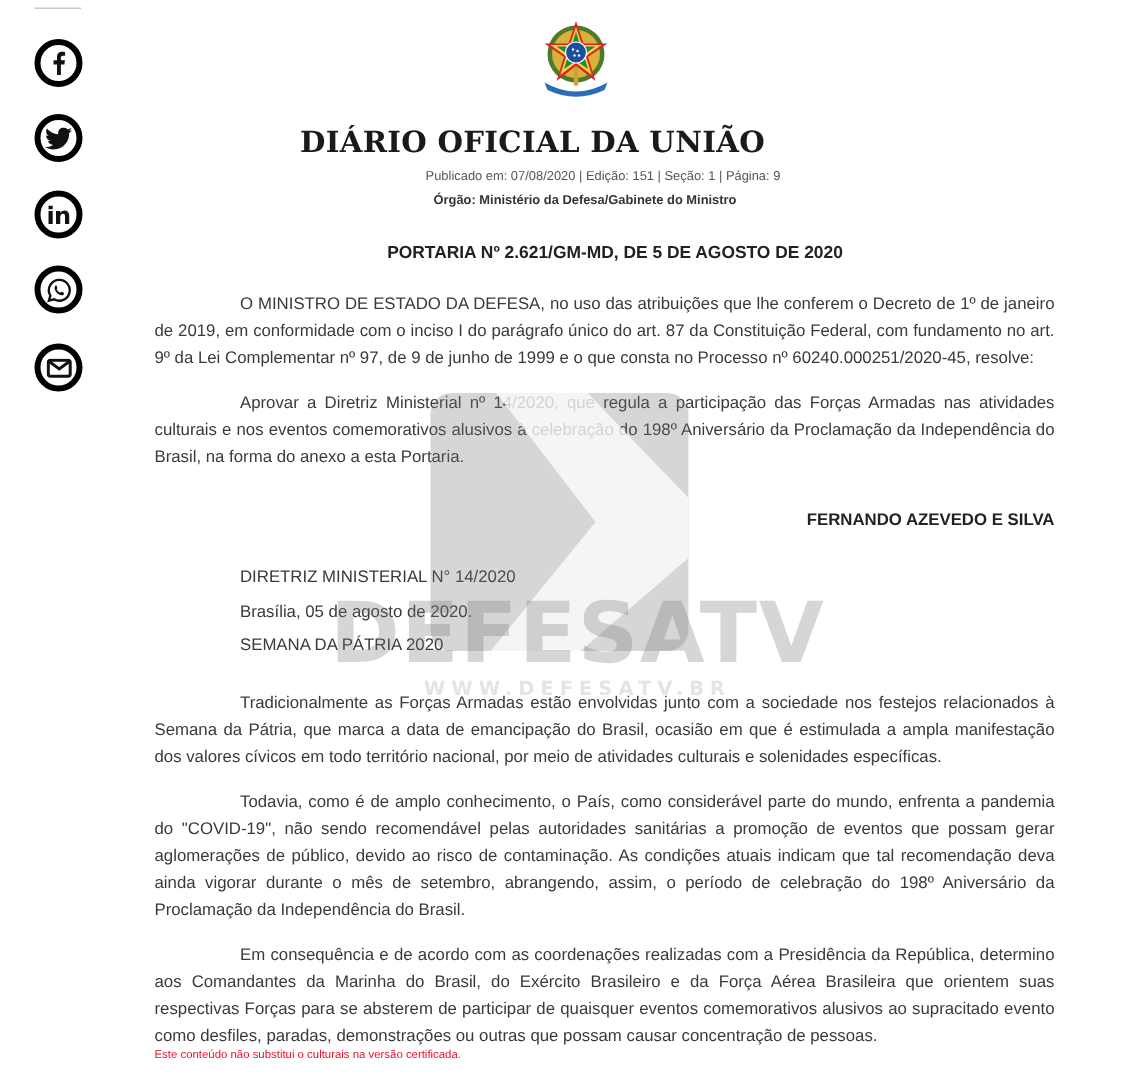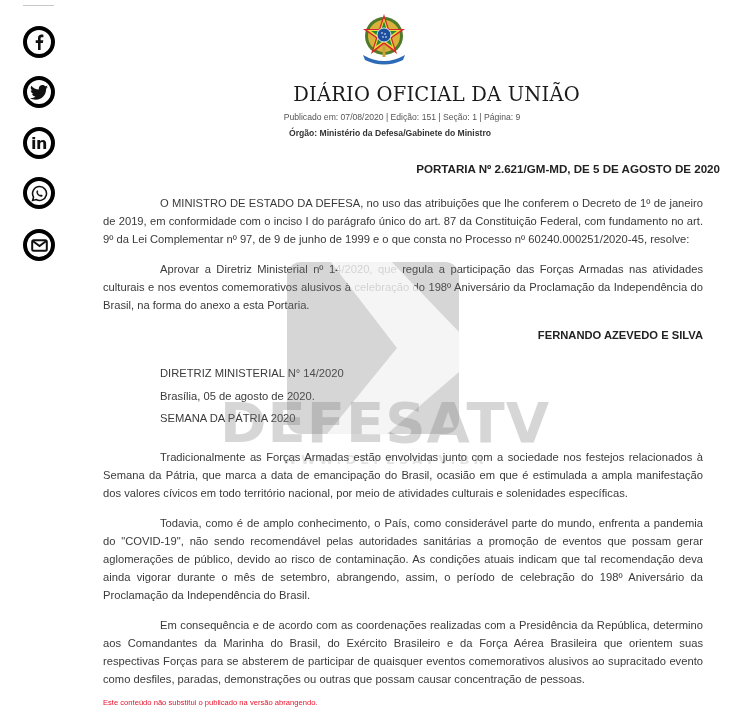--- a/index.html
+++ b/index.html
@@ -8,25 +8,25 @@
 
     
     .social { position: absolute; left: 0; top: 0; width: 80px; }
     .social-divider { position: absolute; left: 23px; top: 5px; width: 31px; height: 1px; background: #c8c8c8; }
     .social-btn { position: absolute; left: 23px; width: 32px; height: 32px; border: 4px solid #000000; border-radius: 50%; display: flex; align-items: center; justify-content: center; background: #fff; cursor: pointer; }
     .social-btn svg { display: block; }
 
     
     .header { position: absolute; left: 200px; top: 0; width: 380px; text-align: center; }
     .emblem { position: absolute; left: 153px; top: 9px; width: 62px; height: 62px; }
-    .dou-title { position: absolute; left: 0; top: 83px; width: 380px; text-align: right; font-family: "DejaVu Serif", "Liberation Serif", serif; font-weight: normal; font-size: 19.5px; color: #1a1a1a; letter-spacing: 0.2px; }
+    .dou-title { position: absolute; left: 0; top: 83px; width: 380px; text-align: left; font-family: "DejaVu Serif", "Liberation Serif", serif; font-weight: bold; font-size: 19.5px; color: #1a1a1a; letter-spacing: 0.2px; }
     .pub-info { position: absolute; left: 12px; top: 112px; width: 380px; text-align: center; font-size: 8.6px; color: #555; }
     .orgao { position: absolute; left: 0; top: 128px; width: 380px; text-align: center; font-size: 8.6px; color: #333; font-weight: bold; }
 
-    .portaria-title { position: absolute; left: 100px; top: 162px; width: 620px; text-align: right; font-size: 11.6px; font-weight: bold; color: #222; }
+    .portaria-title { position: absolute; left: 100px; top: 162px; width: 620px; text-align: center; font-size: 11.6px; font-weight: bold; color: #222; }
 
     
     .doc { position: absolute; left: 103px; top: 194px; width: 600px; font-size: 11.2px; line-height: 18.2px; color: #3a3a3a; }
     .doc p { text-align: justify; text-indent: 57px; margin-bottom: 11px; }
     .doc .signature { text-align: right; text-indent: 0; font-weight: bold; color: #222; margin-bottom: 20px; }
     .doc .plain { text-indent: 0; padding-left: 57px; margin-bottom: 4px; text-align: left; }
     .disclaimer { position: absolute; left: 103px; top: 698px; font-size: 7.6px; color: #e8102a; }
 
     
     .watermark { position: absolute; left: 0; top: 0; width: 750px; height: 719px; pointer-events: none; }
@@ -100,31 +100,31 @@
   </div>
   <div class="dou-title">DIÁRIO OFICIAL DA UNIÃO</div>
   <div class="pub-info">Publicado em: 07/08/2020 | Edição: 151 | Seção: 1 | Página: 9</div>
   <div class="orgao">Órgão: Ministério da Defesa/Gabinete do Ministro</div>
 </div>
 
 <div class="portaria-title">PORTARIA Nº 2.621/GM-MD, DE 5 DE AGOSTO DE 2020</div>
 
 <div class="doc">
   <p>O MINISTRO DE ESTADO DA DEFESA, no uso das atribuições que lhe conferem o Decreto de 1º de janeiro de 2019, em conformidade com o inciso I do parágrafo único do art. 87 da Constituição Federal, com fundamento no art. 9º da Lei Complementar nº 97, de 9 de junho de 1999 e o que consta no Processo nº 60240.000251/2020-45, resolve:</p>
-  <p style="margin-bottom:12px;">Aprovar a Diretriz Ministerial nº 14/2020, que regula a participação das Forças Armadas nas atividades culturais e nos eventos comemorativos alusivos à celebração do 198º Aniversário da Proclamação da Independência do Brasil, na forma do anexo a esta Portaria.</p>
+  <p style="margin-bottom:24px;">Aprovar a Diretriz Ministerial nº 14/2020, que regula a participação das Forças Armadas nas atividades culturais e nos eventos comemorativos alusivos à celebração do 198º Aniversário da Proclamação da Independência do Brasil, na forma do anexo a esta Portaria.</p>
   <p class="signature">FERNANDO AZEVEDO E SILVA</p>
   <p class="plain">DIRETRIZ MINISTERIAL N° 14/2020</p>
   <p class="plain">Brasília, 05 de agosto de 2020.</p>
   <p class="plain" style="margin-bottom:21px;">SEMANA DA PÁTRIA 2020</p>
   <p>Tradicionalmente as Forças Armadas estão envolvidas junto com a sociedade nos festejos relacionados à Semana da Pátria, que marca a data de emancipação do Brasil, ocasião em que é estimulada a ampla manifestação dos valores cívicos em todo território nacional, por meio de atividades culturais e solenidades específicas.</p>
   <p>Todavia, como é de amplo conhecimento, o País, como considerável parte do mundo, enfrenta a pandemia do "COVID-19", não sendo recomendável pelas autoridades sanitárias a promoção de eventos que possam gerar aglomerações de público, devido ao risco de contaminação. As condições atuais indicam que tal recomendação deva ainda vigorar durante o mês de setembro, abrangendo, assim, o período de celebração do 198º Aniversário da Proclamação da Independência do Brasil.</p>
   <p>Em consequência e de acordo com as coordenações realizadas com a Presidência da República, determino aos Comandantes da Marinha do Brasil, do Exército Brasileiro e da Força Aérea Brasileira que orientem suas respectivas Forças para se absterem de participar de quaisquer eventos comemorativos alusivos ao supracitado evento como desfiles, paradas, demonstrações ou outras que possam causar concentração de pessoas.</p>
 </div>
 
-<div class="disclaimer">Este conteúdo não substitui o publicado na versão abrangendo.</div>
+<div class="disclaimer">Este conteúdo não substitui o culturais na versão certificada.</div>
 
 <div class="watermark">
   <div class="wm-box"></div>
   <svg class="wm-chevron" viewBox="0 0 172 172">
     <path d="M40 -5 L100 -5 L172 70 L172 110 L100 172 L40 172 L110 86 Z" fill="rgba(255,255,255,0.75)"></path>
   </svg>
   <div class="wm-text">DEFESATV</div>
   <div class="wm-sub">WWW.DEFESATV.BR</div>
 </div>
 

